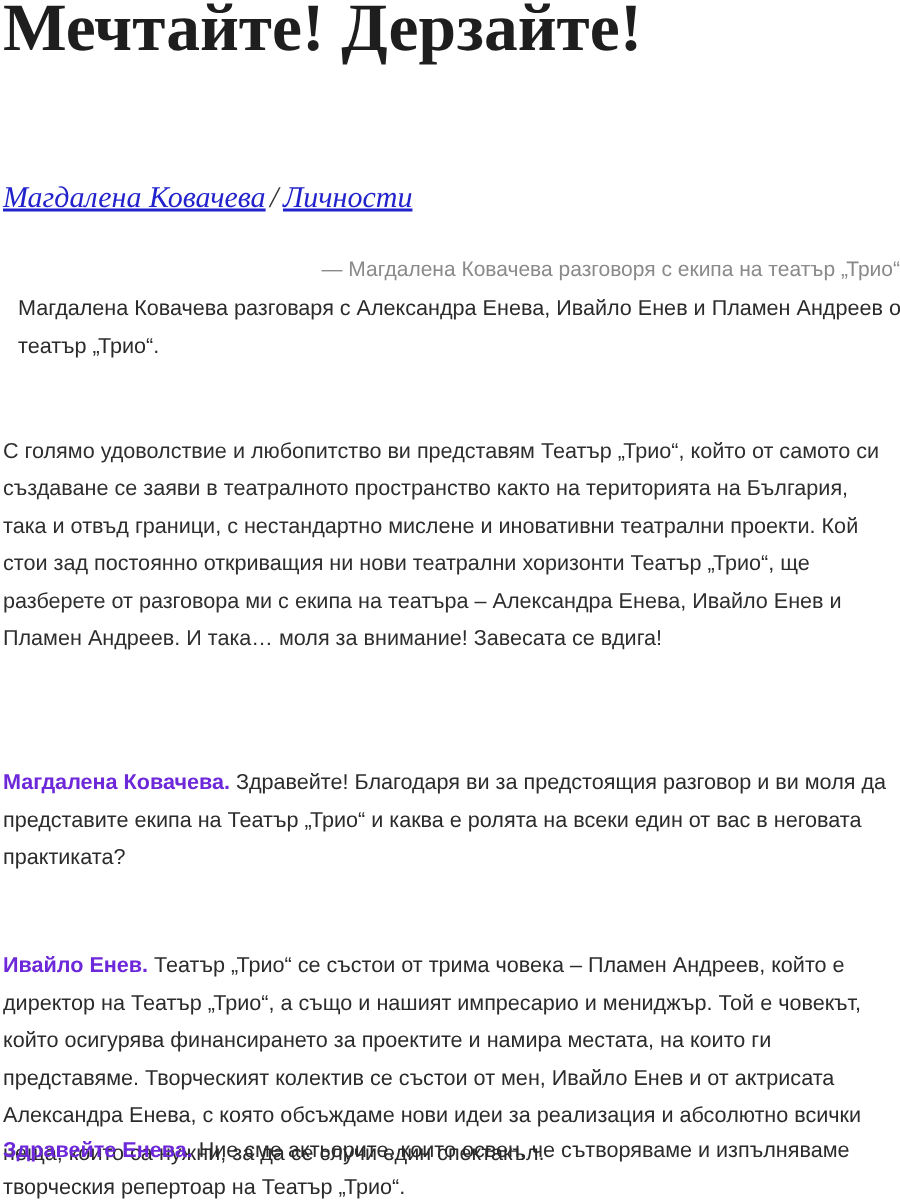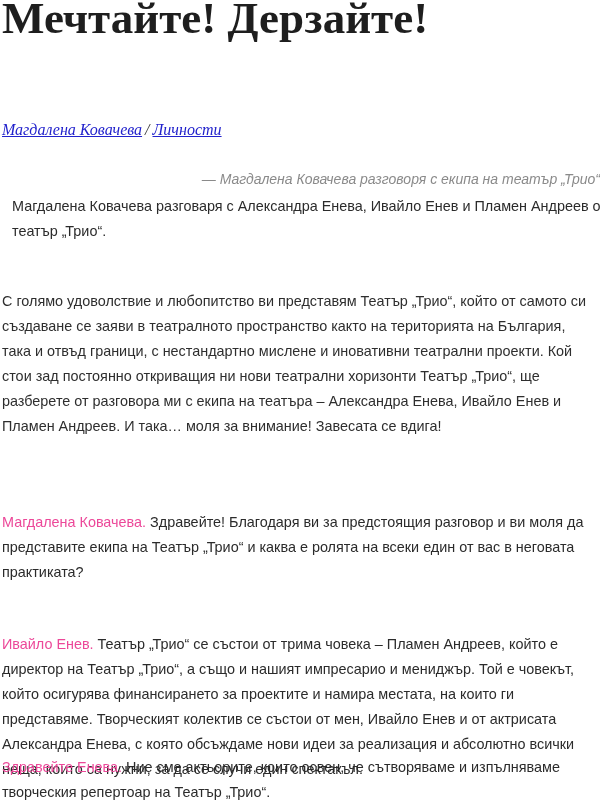--- a/index.html
+++ b/index.html
@@ -30,42 +30,41 @@
       line-height: 52px;
       color: #1e1e1e;
       letter-spacing: 0px;
     }
     .byline {
       position: absolute;
       left: 2px;
       top: 121px;
       font-family: "Liberation Serif", "DejaVu Serif", serif;
       font-style: italic;
-      font-size: 16px;
+      font-size: 20px;
       color: #222;
       text-align: center;
     }
     .byline a {
       color: #1a0dab;
       color: #2222cc;
       text-decoration: underline;
     }
     .byline .sep {
       color: #333;
       margin: 0 3px;
     }
     .caption {
       position: absolute;
       right: 0px;
       top: 171px;
       font-family: "Liberation Sans", "DejaVu Sans", sans-serif;
       font-size: 14px;
       color: #8a8a8a;
       white-space: nowrap;
-      font-style: italic;
     }
     .para {
       position: absolute;
       left: 2px;
       width: 596px;
       margin: 0;
       font-family: "Liberation Sans", "DejaVu Sans", sans-serif;
       font-size: 14.4px;
       line-height: 25px;
       color: #2b2b2b;
@@ -75,22 +74,22 @@
       margin-left: 10px;
     }
     .intro {
       top: 289px;
       color: #2e2e2e;
     }
     .q1 { top: 510px; }
     .a1 { top: 632px; }
     .a2 { top: 755px; }
     .speaker {
-      font-weight: normal;
-      color: #ec4899;
+      font-weight: bold;
+      color: #6d28d9;
     }
   </style>
 </head>
 <body>
 
 <div class="page">
 
   <h1 class="title">
     <span>Мечтайте! Дерзайте!</span><br>
   </h1>

